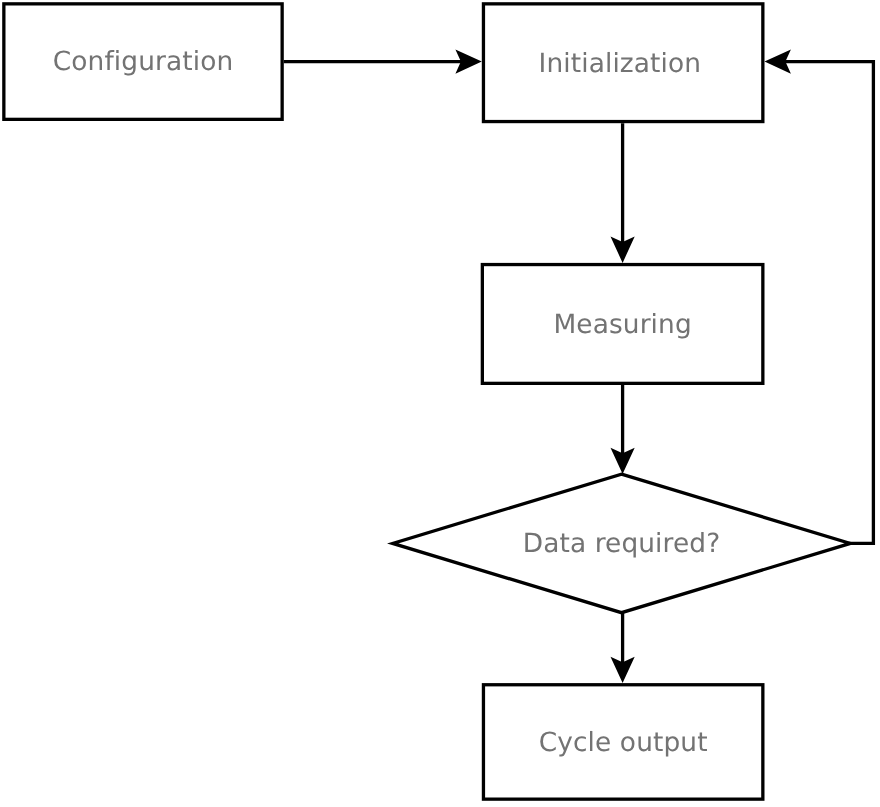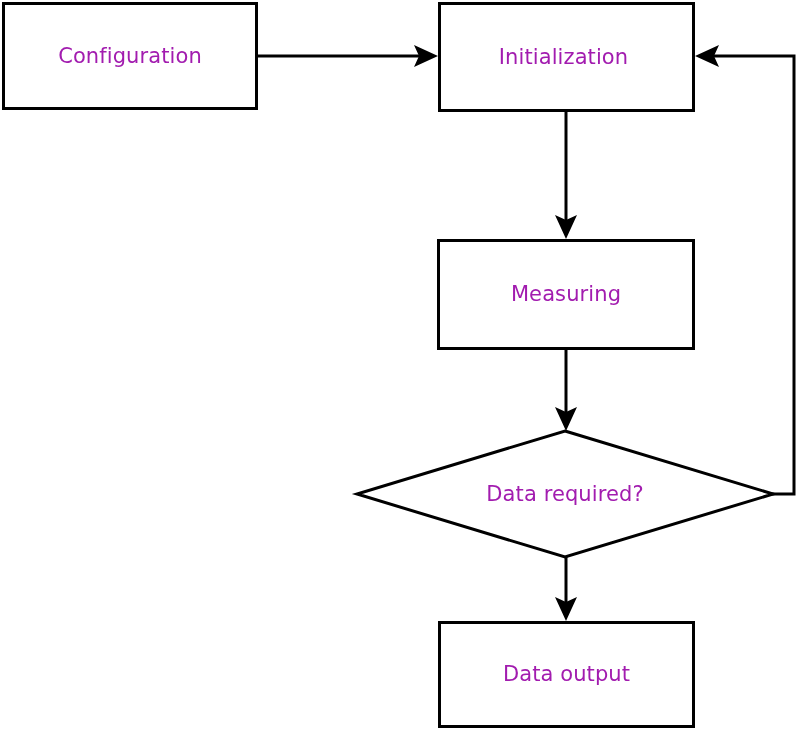--- a/index.html
+++ b/index.html
@@ -25,23 +25,23 @@
     width: 800px;
     height: 734px;
     display: block;
   }
   .node-label {
     position: absolute;
     display: flex;
     align-items: center;
     justify-content: center;
     font-family: "DejaVu Sans", "Liberation Sans", sans-serif;
-    font-size: 21px;
+    font-size: 24px;
     font-weight: 400;
-    color: #a21caf;
+    color: #737373;
     line-height: 1;
     white-space: nowrap;
     letter-spacing: 0.1px;
     pointer-events: none;
   }
 </style>
 </head>
 <body>
 
 <div id="flowchart-canvas">
@@ -85,15 +85,15 @@
   </svg>
 
   <div class="node-label" style="left:2px; top:2px; width:256px; height:108px;">Configuration</div>
 
   <div class="node-label" style="left:438px; top:2px; width:251px; height:110px;">Initialization</div>
 
   <div class="node-label" style="left:437px; top:239px; width:258px; height:111px;">Measuring</div>
 
   <div class="node-label" style="left:357px; top:463px; width:416px; height:62px;">Data required?</div>
 
-  <div class="node-label" style="left:438px; top:621px; width:257px; height:107px;">Data output</div>
+  <div class="node-label" style="left:438px; top:621px; width:257px; height:107px;">Cycle output</div>
 
 </div>
 
 </body></html>

